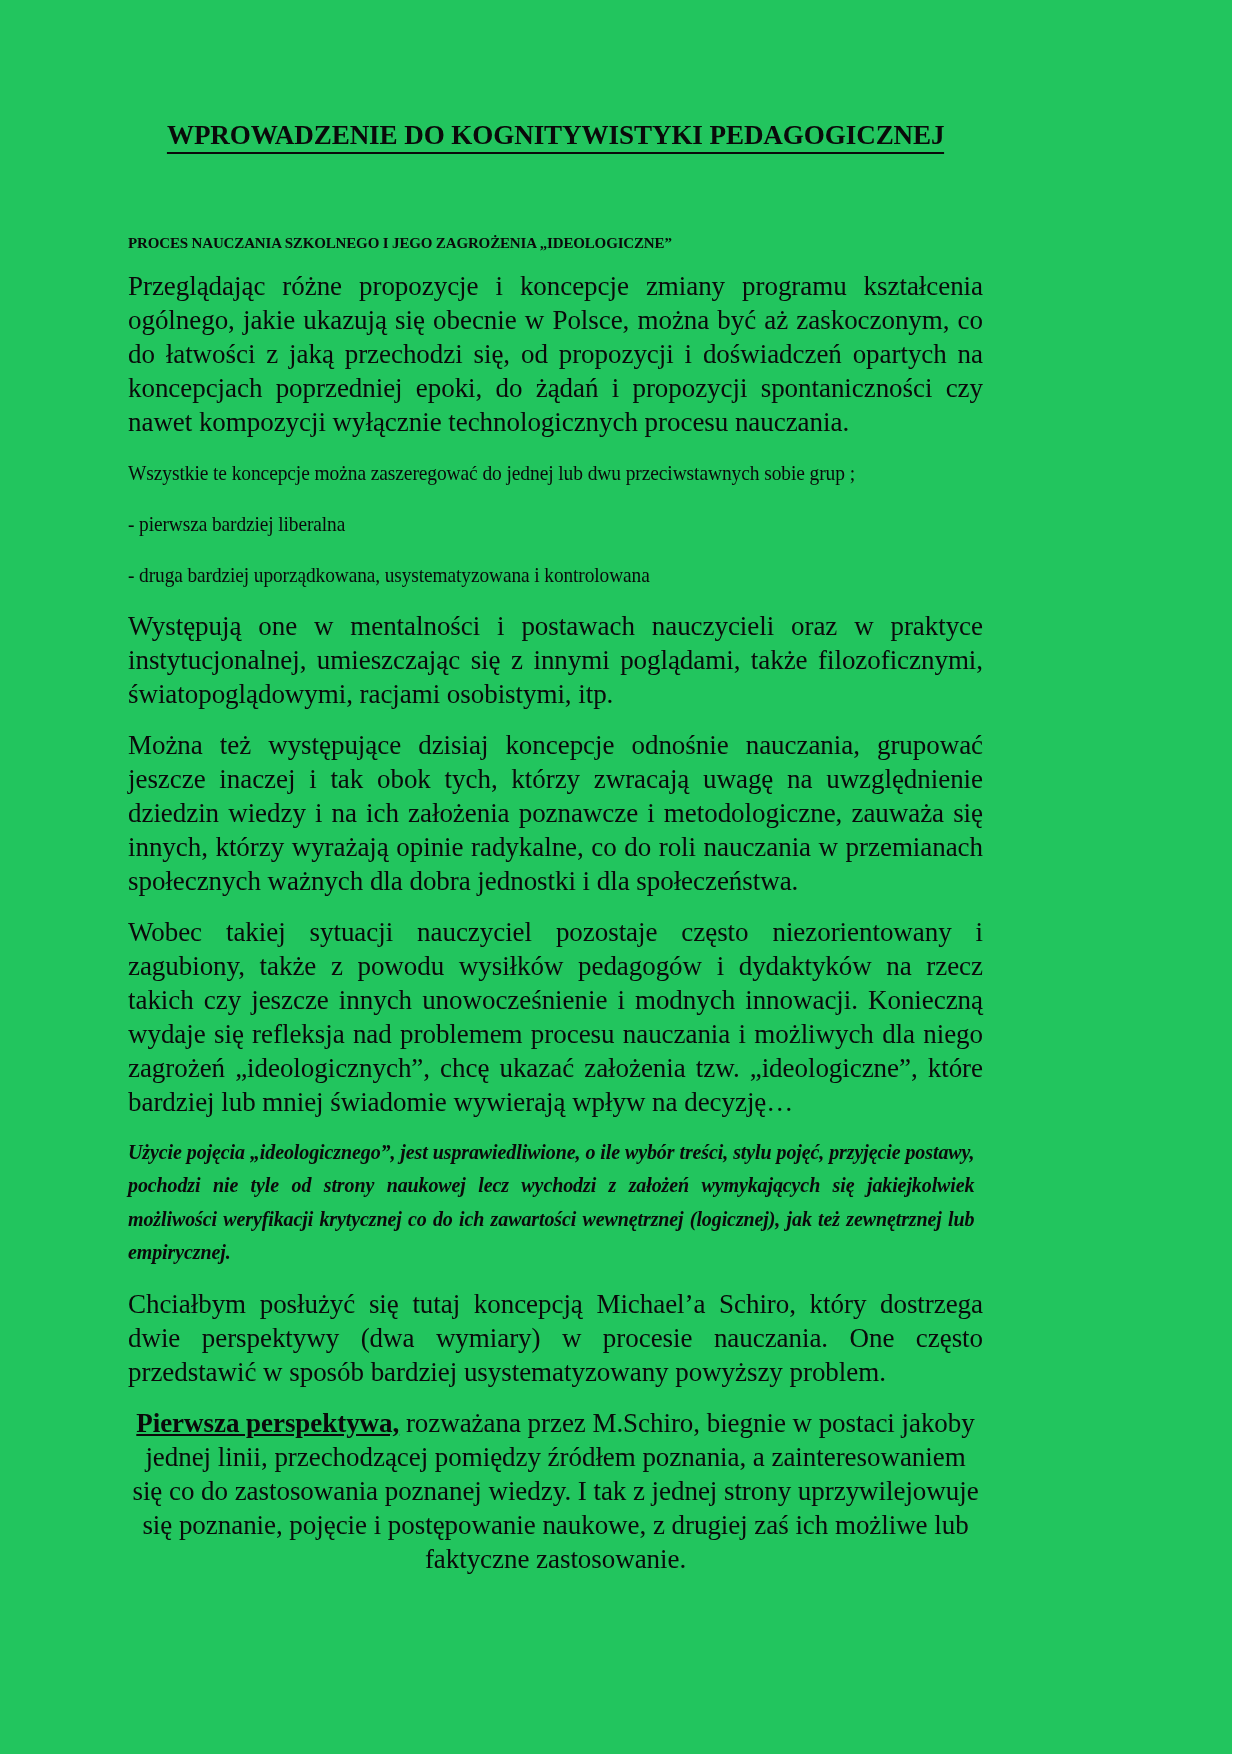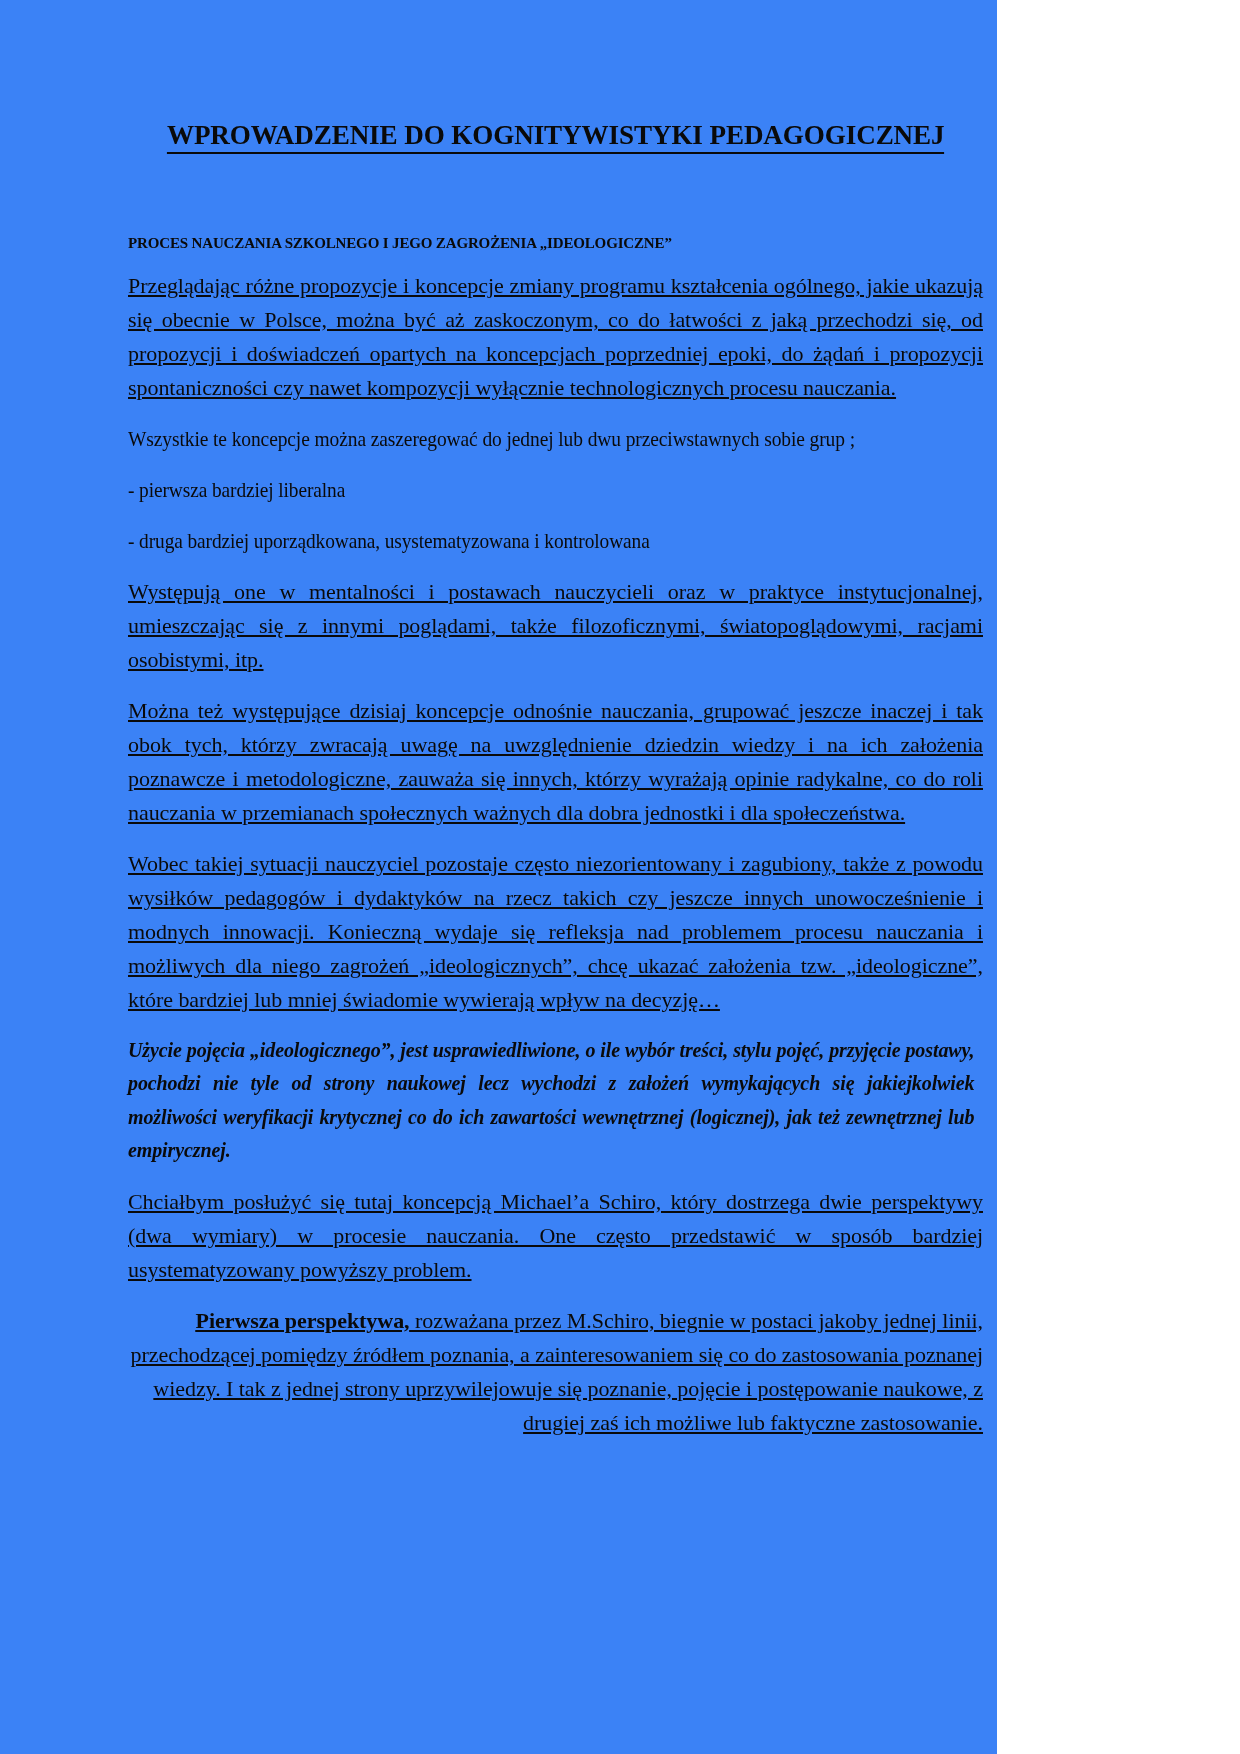--- a/index.html
+++ b/index.html
@@ -11,23 +11,23 @@
     width: 1240px;
     height: 1754px;
     position: relative;
     overflow: hidden;
     font-family: "Liberation Serif", "DejaVu Serif", serif;
     color: #0a0a0a;
   }
   .page {
     position: absolute;
     top: 0; left: 0;
-    width: 997px;
+    width: 1232px;
     height: 1754px;
-    background: #3b82f6;
+    background: #22c55e;
   }
   .content {
     position: absolute;
     left: 128px;
     top: 118px;
     width: 855px;
   }
   .doc-title {
     text-align: center;
     font-weight: bold;
@@ -46,32 +46,31 @@
     transform-origin: center;
   }
   .section-heading {
     font-weight: bold;
     font-size: 15px;
     line-height: 1.25;
     margin: 78px 0 16px 0;
     letter-spacing: -0.15px;
   }
   p.body {
-    font-size: 22px;
+    font-size: 27px;
     line-height: 34px;
     text-align: justify;
     text-justify: inter-word;
     margin: 0 0 17px 0;
     letter-spacing: -0.05px;
     -webkit-hyphens: none;
     hyphens: none;
-    text-decoration: underline;
   }
   p.body.last-left {
-    text-align: right;
+    text-align: center;
   }
   p.narrow {
     font-size: 20.4px;
     line-height: 34px;
     text-align: left;
     margin: 0 0 17px 0;
     transform: scaleX(0.955);
     transform-origin: left center;
     letter-spacing: -0.1px;
   }

